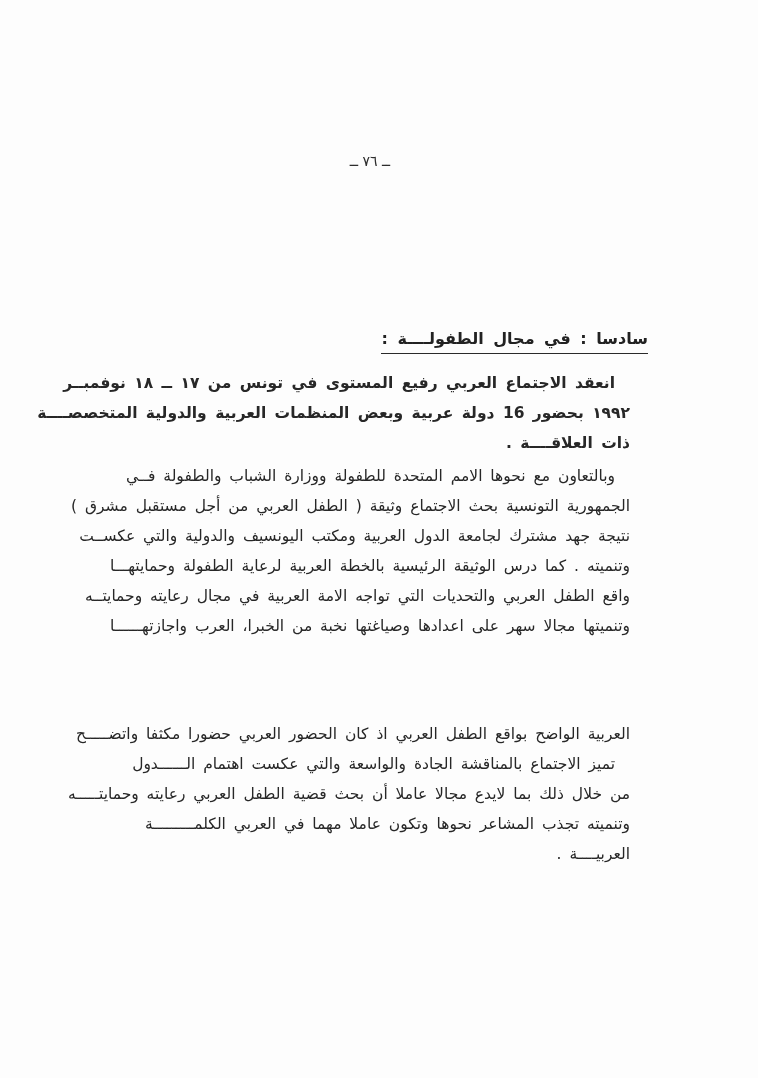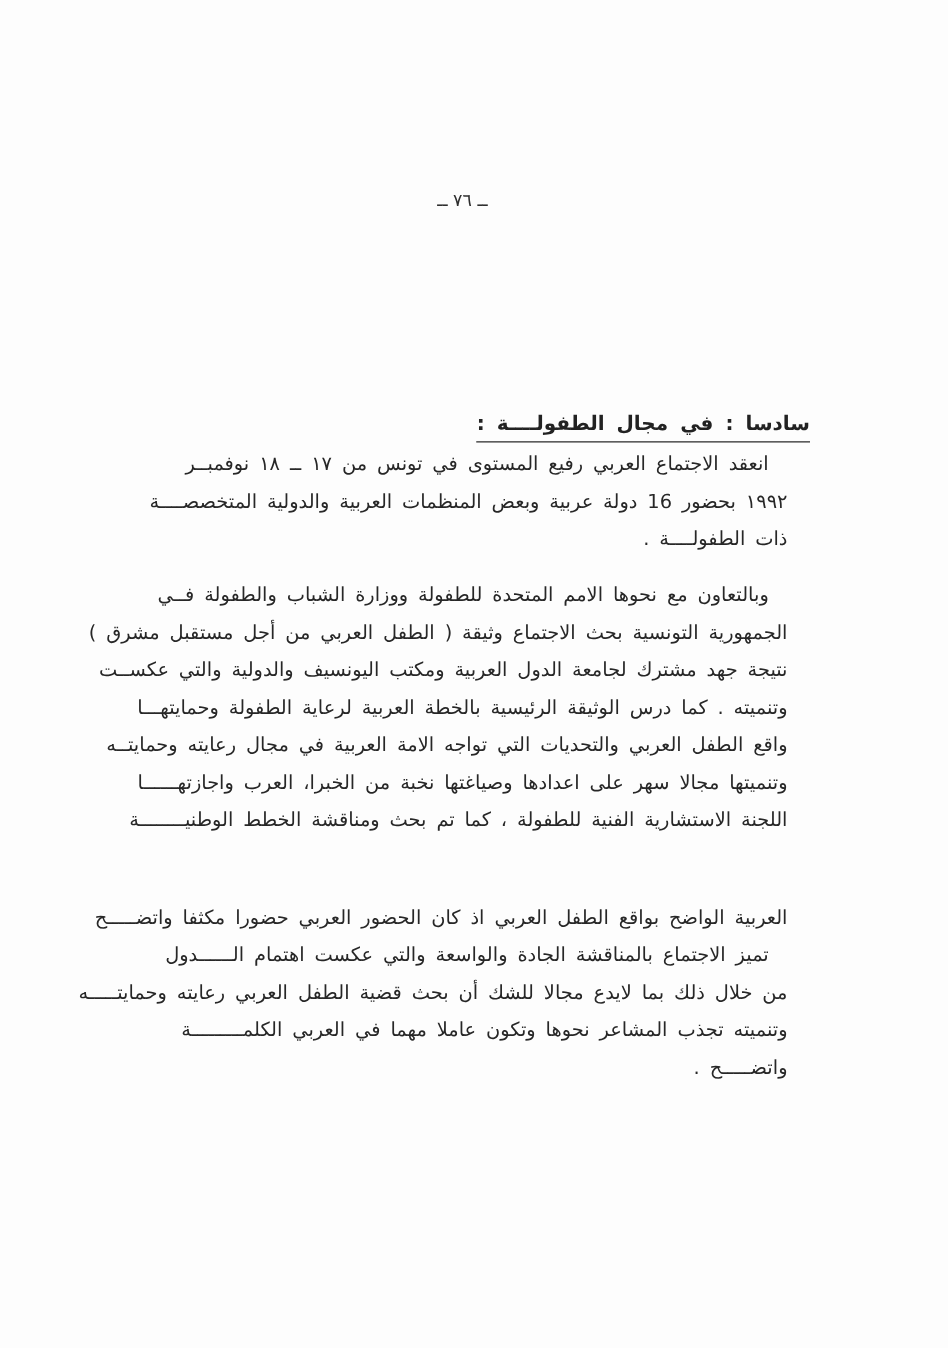--- a/index.html
+++ b/index.html
@@ -55,50 +55,49 @@
     text-align: right;
     color: #272727;
     word-spacing: 3px;
   }
   .para .line {
     white-space: nowrap;
   }
   .para .line.first {
     padding-right: 15px;
   }
-  #para-1 { top: 356px; }
+  #para-1 { top: 368px; font-weight: bold; }
   #para-2 { top: 461px; }
   #para-3 { top: 719px; }
 </style>
 </head>
 <body>
 
 <div class="scan-page">
 
   <div class="page-number">ــ ٧٦ ــ</div>
 
   <div class="section-heading">سادسا :   في مجال الطفولــــة  :</div>
 
   <div class="para" id="para-1">
     <div class="line first">انعقد الاجتماع العربي  رفيع  المستوى  في تونس  من ١٧ ــ ١٨ نوفمبــر</div>
     <div class="line">١٩٩٢   بحضور    16 دولة عربية   وبعض  المنظمات العربية والدولية المتخصصــــة</div>
-    <div class="line">ذات الطفولــــة .</div>
+    <div class="line">ذات العلاقــــة .</div>
   </div>
 
   <div class="para" id="para-2">
     <div class="line first">وبالتعاون   مع نحوها الامم المتحدة للطفولة ووزارة الشباب والطفولة فــي</div>
     <div class="line">الجمهورية التونسية بحث الاجتماع وثيقة ( الطفل العربي من أجل مستقبل مشرق  )</div>
     <div class="line">نتيجة جهد مشترك لجامعة الدول العربية ومكتب اليونسيف والدولية والتي عكســت</div>
     <div class="line">وتنميته  .   كما درس الوثيقة الرئيسية بالخطة العربية لرعاية الطفولة وحمايتهـــا</div>
     <div class="line">واقع الطفل العربي والتحديات التي تواجه الامة العربية في مجال رعايته  وحمايتــه</div>
     <div class="line">وتنميتها  مجالا سهر على اعدادها  وصياغتها  نخبة من الخبرا،  العرب  واجازتهــــــا</div>
-    <div class="line">اللجنة الاستشارية الفنية للطفولة  ،   كما تم بحث ومناقشة الخطط الوطنيــــــــة</div>
   </div>
 
   <div class="para" id="para-3">
     <div class="line">العربية الواضح  بواقع الطفل العربي اذ كان الحضور  العربي حضورا  مكثفا  واتضـــــح</div>
     <div class="line first">تميز الاجتماع بالمناقشة   الجادة  والواسعة والتي عكست   اهتمام   الــــــدول</div>
-    <div class="line">من خلال ذلك  بما  لايدع مجالا  للشك   أن بحث قضية الطفل العربي رعايته  وحمايتـــــه</div>
+    <div class="line">من خلال ذلك  بما  لايدع مجالا  عاملا   أن بحث قضية الطفل العربي رعايته  وحمايتـــــه</div>
     <div class="line">وتنميته   تجذب المشاعر نحوها  وتكون عاملا   مهما   في  العربي   الكلمـــــــــة</div>
-    <div class="line">واتضـــــح  .</div>
+    <div class="line">العربيــــة  .</div>
   </div>
 
 </div>
 
 </body></html>

